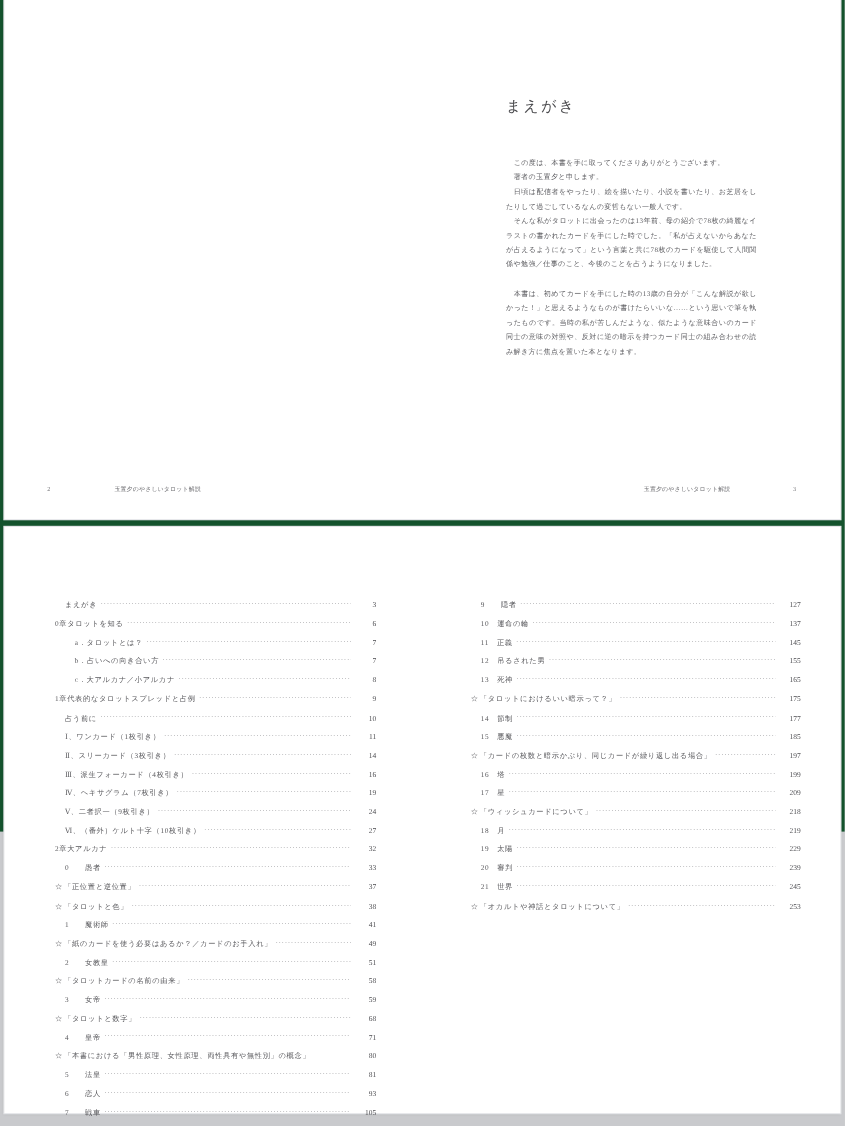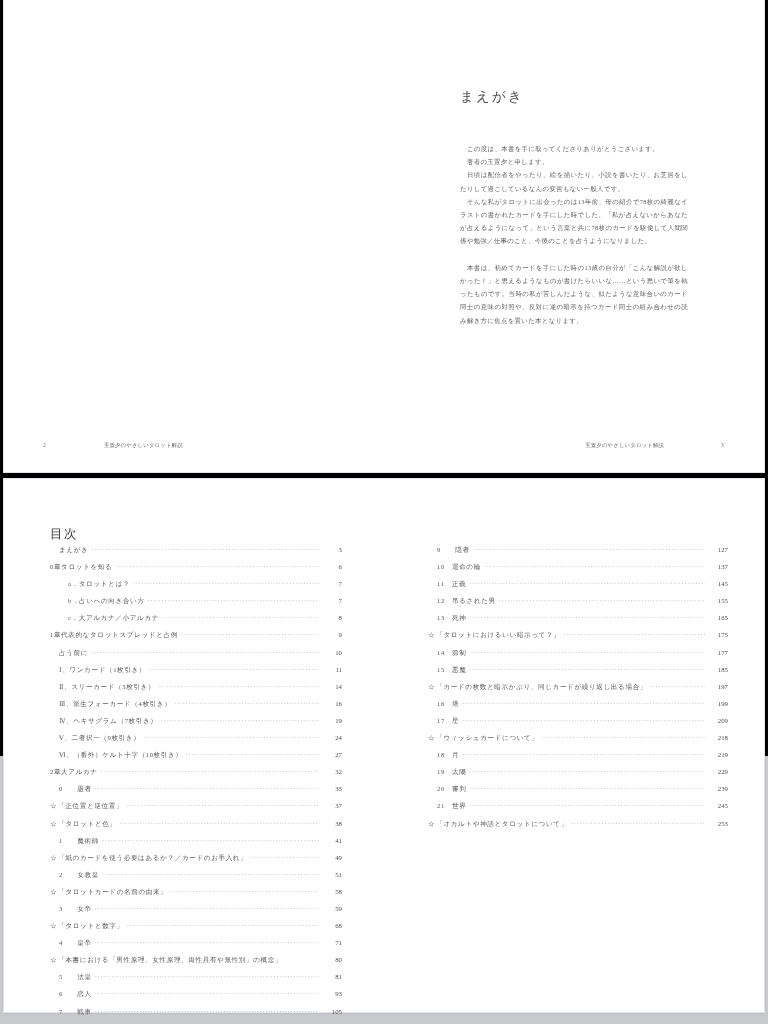--- a/index.html
+++ b/index.html
@@ -13,21 +13,21 @@
     height: 1024px;
     overflow: hidden;
     font-family: "Liberation Serif", "DejaVu Serif", serif;
     -webkit-font-smoothing: antialiased;
   }
 
   .viewer {
     position: relative;
     width: 768px;
     height: 756px;
-    background: #000000;
+    background: #14532d;
     box-sizing: border-box;
   }
 
   
   .spread {
     position: absolute;
     left: 4px;
     width: 760px;
     background: #ffffff;
     box-sizing: border-box;
@@ -192,23 +192,20 @@
     <div class="folio-row">
       <span class="folio-num f-l-num">2</span>
       <span class="folio-title f-l-title">玉置夕のやさしいタロット解説</span>
       <span class="folio-title f-r-title">玉置夕のやさしいタロット解説</span>
       <span class="folio-num f-r-num">3</span>
     </div>
   </div>
 
   <div class="spread spread-two">
 
-    <div class="page-half half-left">
-      <div class="toc-heading">目次</div>
-    </div>
 
     <div class="page-half half-right"></div>
 
     <div class="toc-col toc-col-left" id="toc-left">
         <div class="toc-row lv1">
           <span class="toc-label">まえがき</span>
           <span class="toc-leader"></span>
           <span class="toc-page">3</span>
         </div>
         <div class="toc-row lv0">

